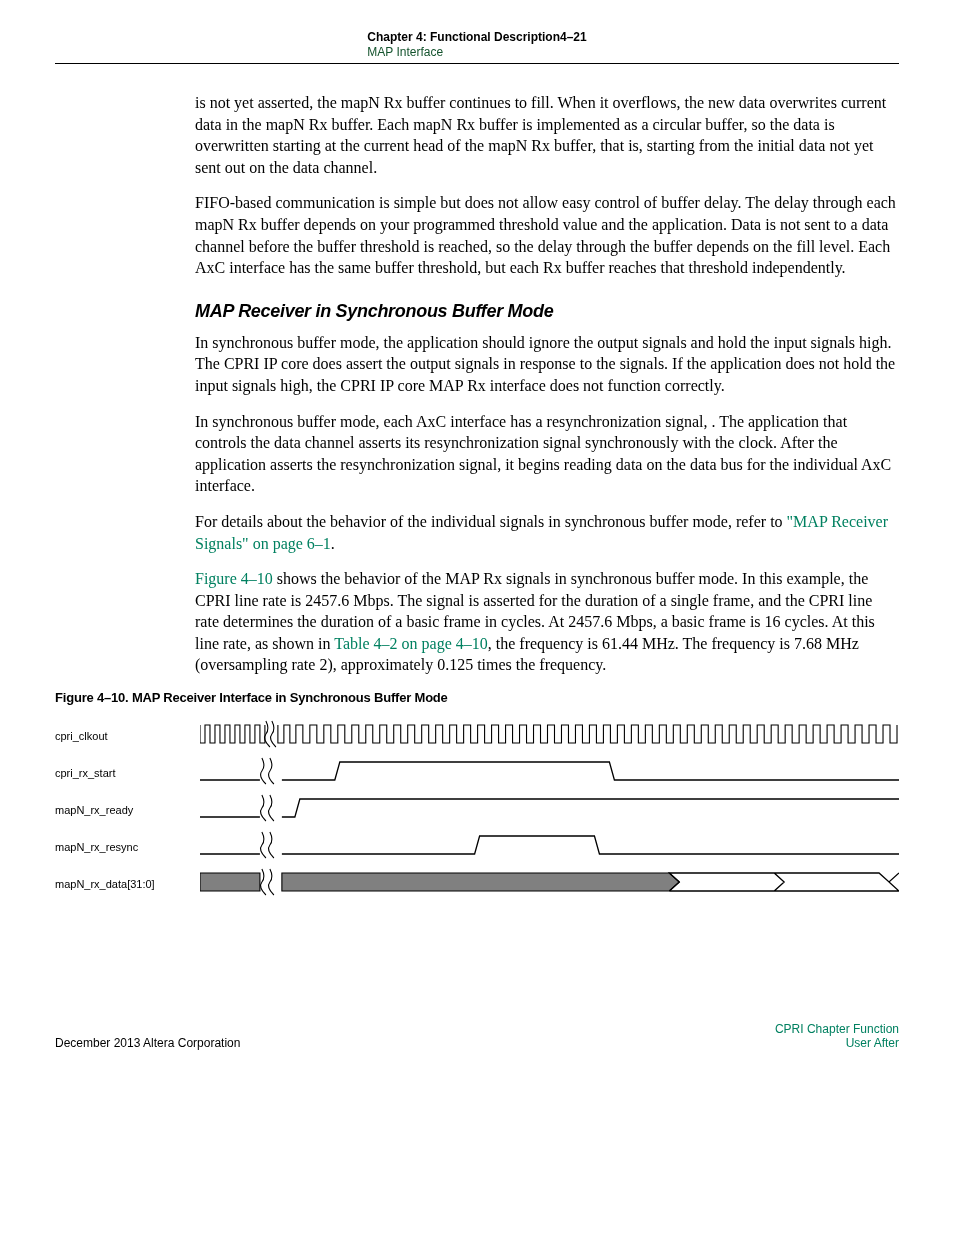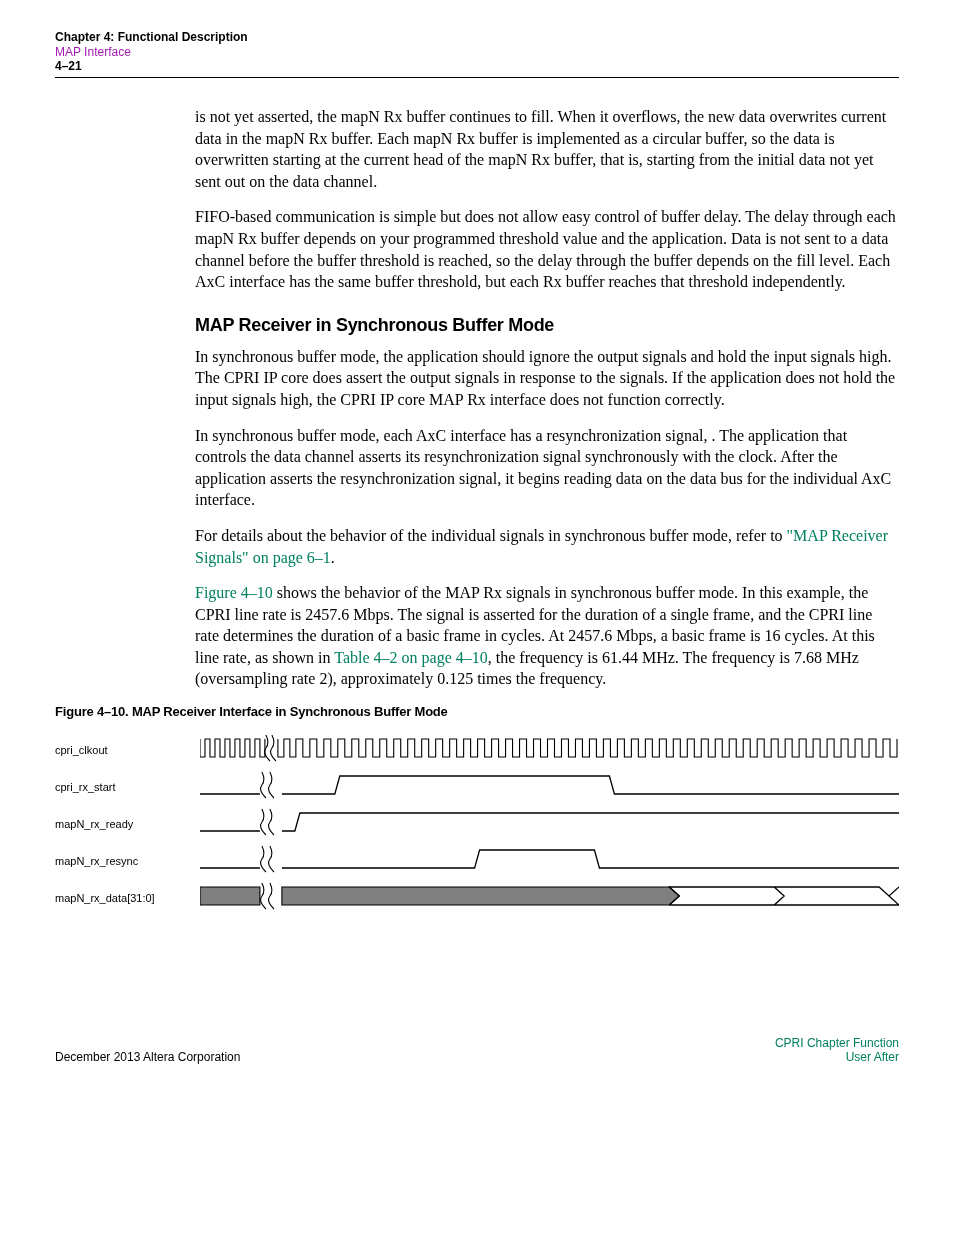--- a/index.html
+++ b/index.html
@@ -13,29 +13,28 @@
   }
   .page {
     padding: 30px 55px 40px 55px;
   }
   .header-row {
     display: flex;
     justify-content: center;
     font-family: Arial, Helvetica, sans-serif;
     font-size: 12px;
     color: #000;
-    flex-direction: column;
   }
   .header-left-bold {
     font-weight: bold;
   }
   .header-left-sub {
     font-family: Arial, Helvetica, sans-serif;
     font-size: 12px;
-    color: #a21caf;
+    color: #14532d;
     margin-top: 1px;
   }
   .hr-top {
     border: none;
     border-top: 1.5px solid #000;
     margin: 4px 0 28px 0;
   }
   .body-text {
     margin-left: 140px;
     font-size: 16px;
@@ -44,20 +43,21 @@
   }
   .para { margin-bottom: 14px; }
   .h2 {
     margin-left: 140px;
     font-family: Arial, Helvetica, sans-serif;
     font-weight: bold;
     font-size: 18px;
     letter-spacing: -0.3px;
     margin-top: 22px;
     margin-bottom: 10px;
+    font-style: italic;
   }
   .link-green { color: #008060; }
   .figcap {
     font-family: Arial, Helvetica, sans-serif;
     font-weight: bold;
     font-size: 13px;
     margin-top: 8px;
     margin-bottom: 12px;
     letter-spacing: -0.2px;
   }

